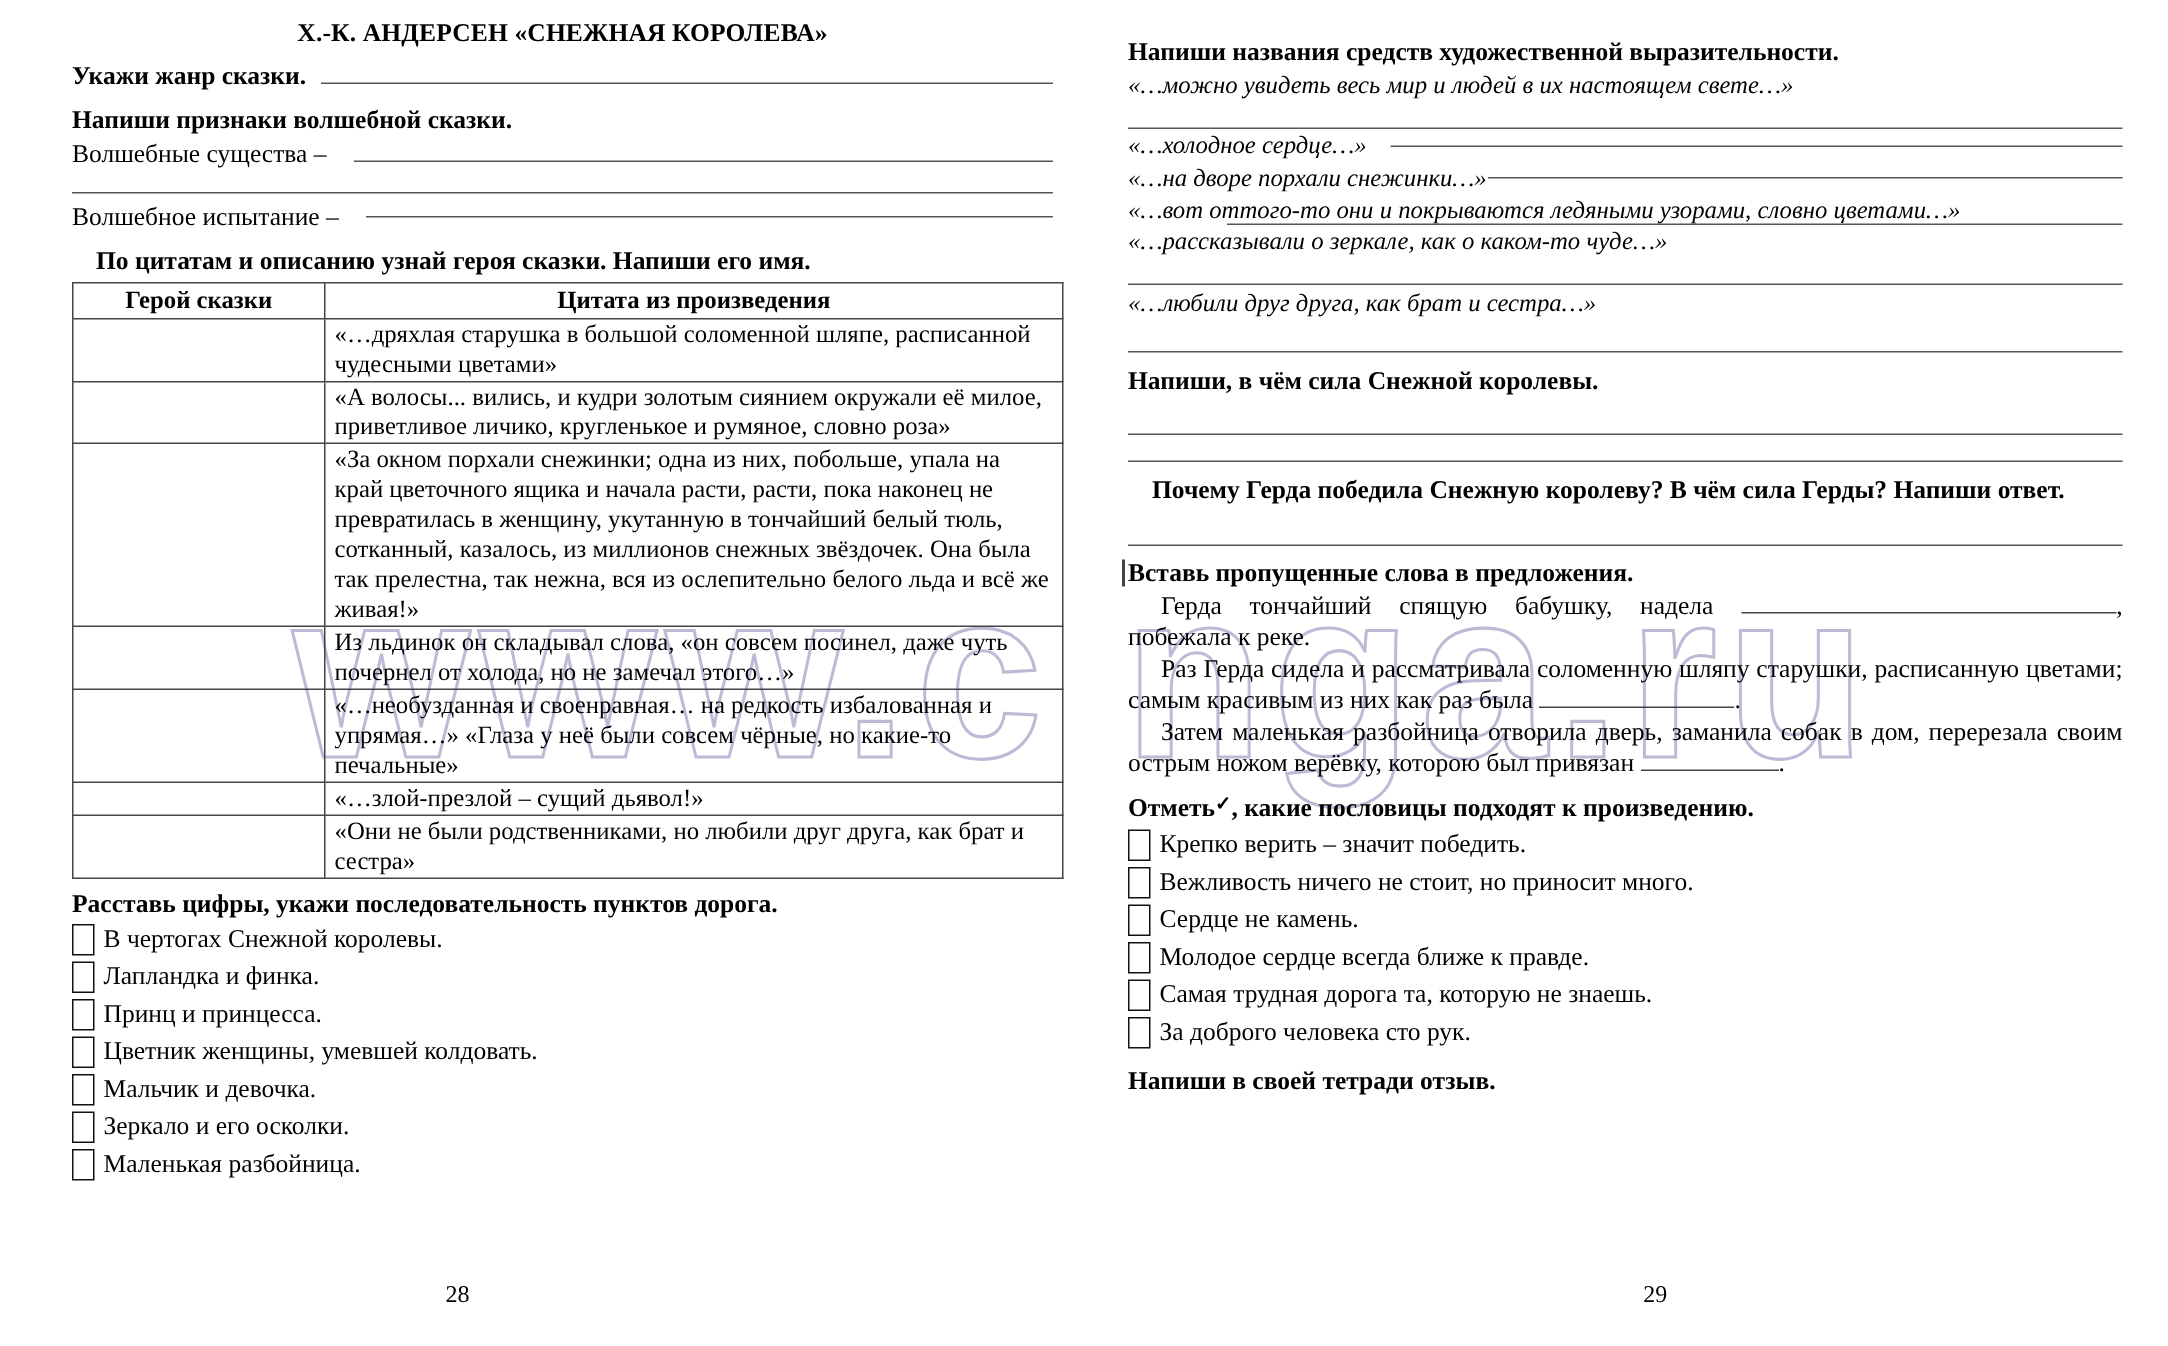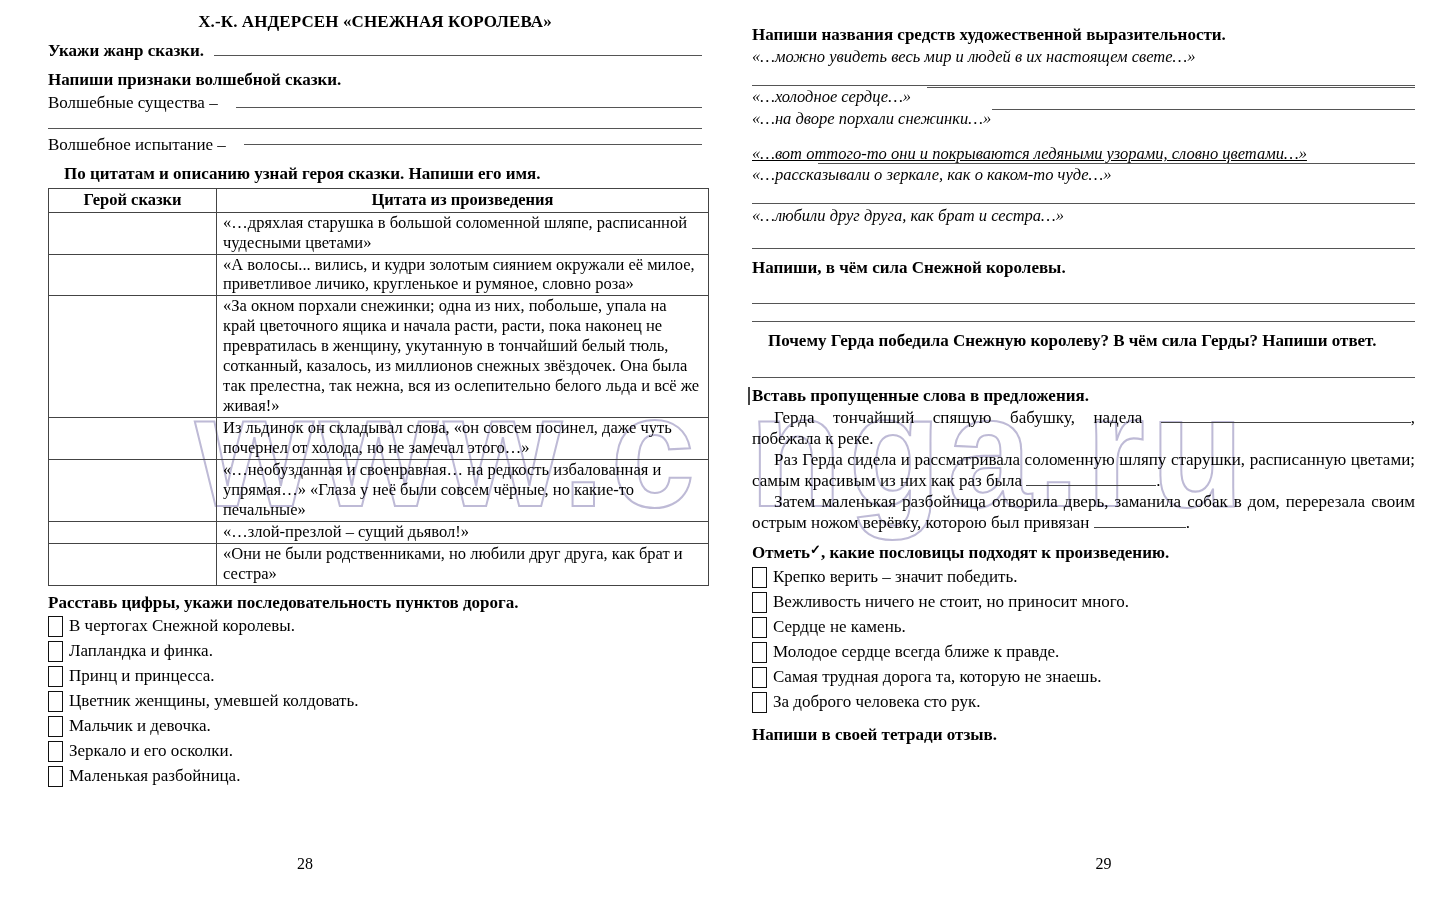--- a/index.html
+++ b/index.html
@@ -153,21 +153,21 @@
   .chk-text {
     font-size: 17px;
     line-height: 22px;
     padding-left: 6px;
     white-space: nowrap;
   }
 
   
   .quote-line {
     display: flex;
-    align-items: flex-start;
+    align-items: center;
     gap: 0;
   }
   .quote-line .ital { white-space: nowrap; }
   .quote-line .rule { flex: 1 1 auto; margin-left: 6px; }
 
   .para {
     font-size: 17px;
     line-height: 1.235;
     margin: 0;
     text-align: justify;
@@ -325,21 +325,21 @@
       <div class="quote-line" style="margin-top:1px;">
         <span class="ital">«…холодное сердце…»</span>
         <span class="rule" style="margin-left:16px;"></span>
       </div>
 
       <div class="quote-line" style="margin-top:1px;">
         <span class="ital">«…на дворе порхали снежинки…»</span>
         <span class="rule" style="margin-left:1px;"></span>
       </div>
 
-      <div class="ital" style="margin-top:15px; text-align:justify;text-decoration:underline;">«…вот оттого-то они и покрываются ледяными узорами, словно цветами…»</div>
+      <div class="ital" style="margin-top:1px; text-align:justify;">«…вот оттого-то они и покрываются ледяными узорами, словно цветами…»</div>
       <div style="margin-top:-2px; margin-left:66px;">
         <div class="rule-row"></div>
       </div>
 
       <div class="ital" style="margin-top:1px;">«…рассказывали о зеркале, как о каком-то чуде…»</div>
       <div style="height:17px;"></div>
       <div class="rule-row"></div>
 
       <div class="ital" style="margin-top:2px;">«…любили друг друга, как брат и сестра…»</div>
 

